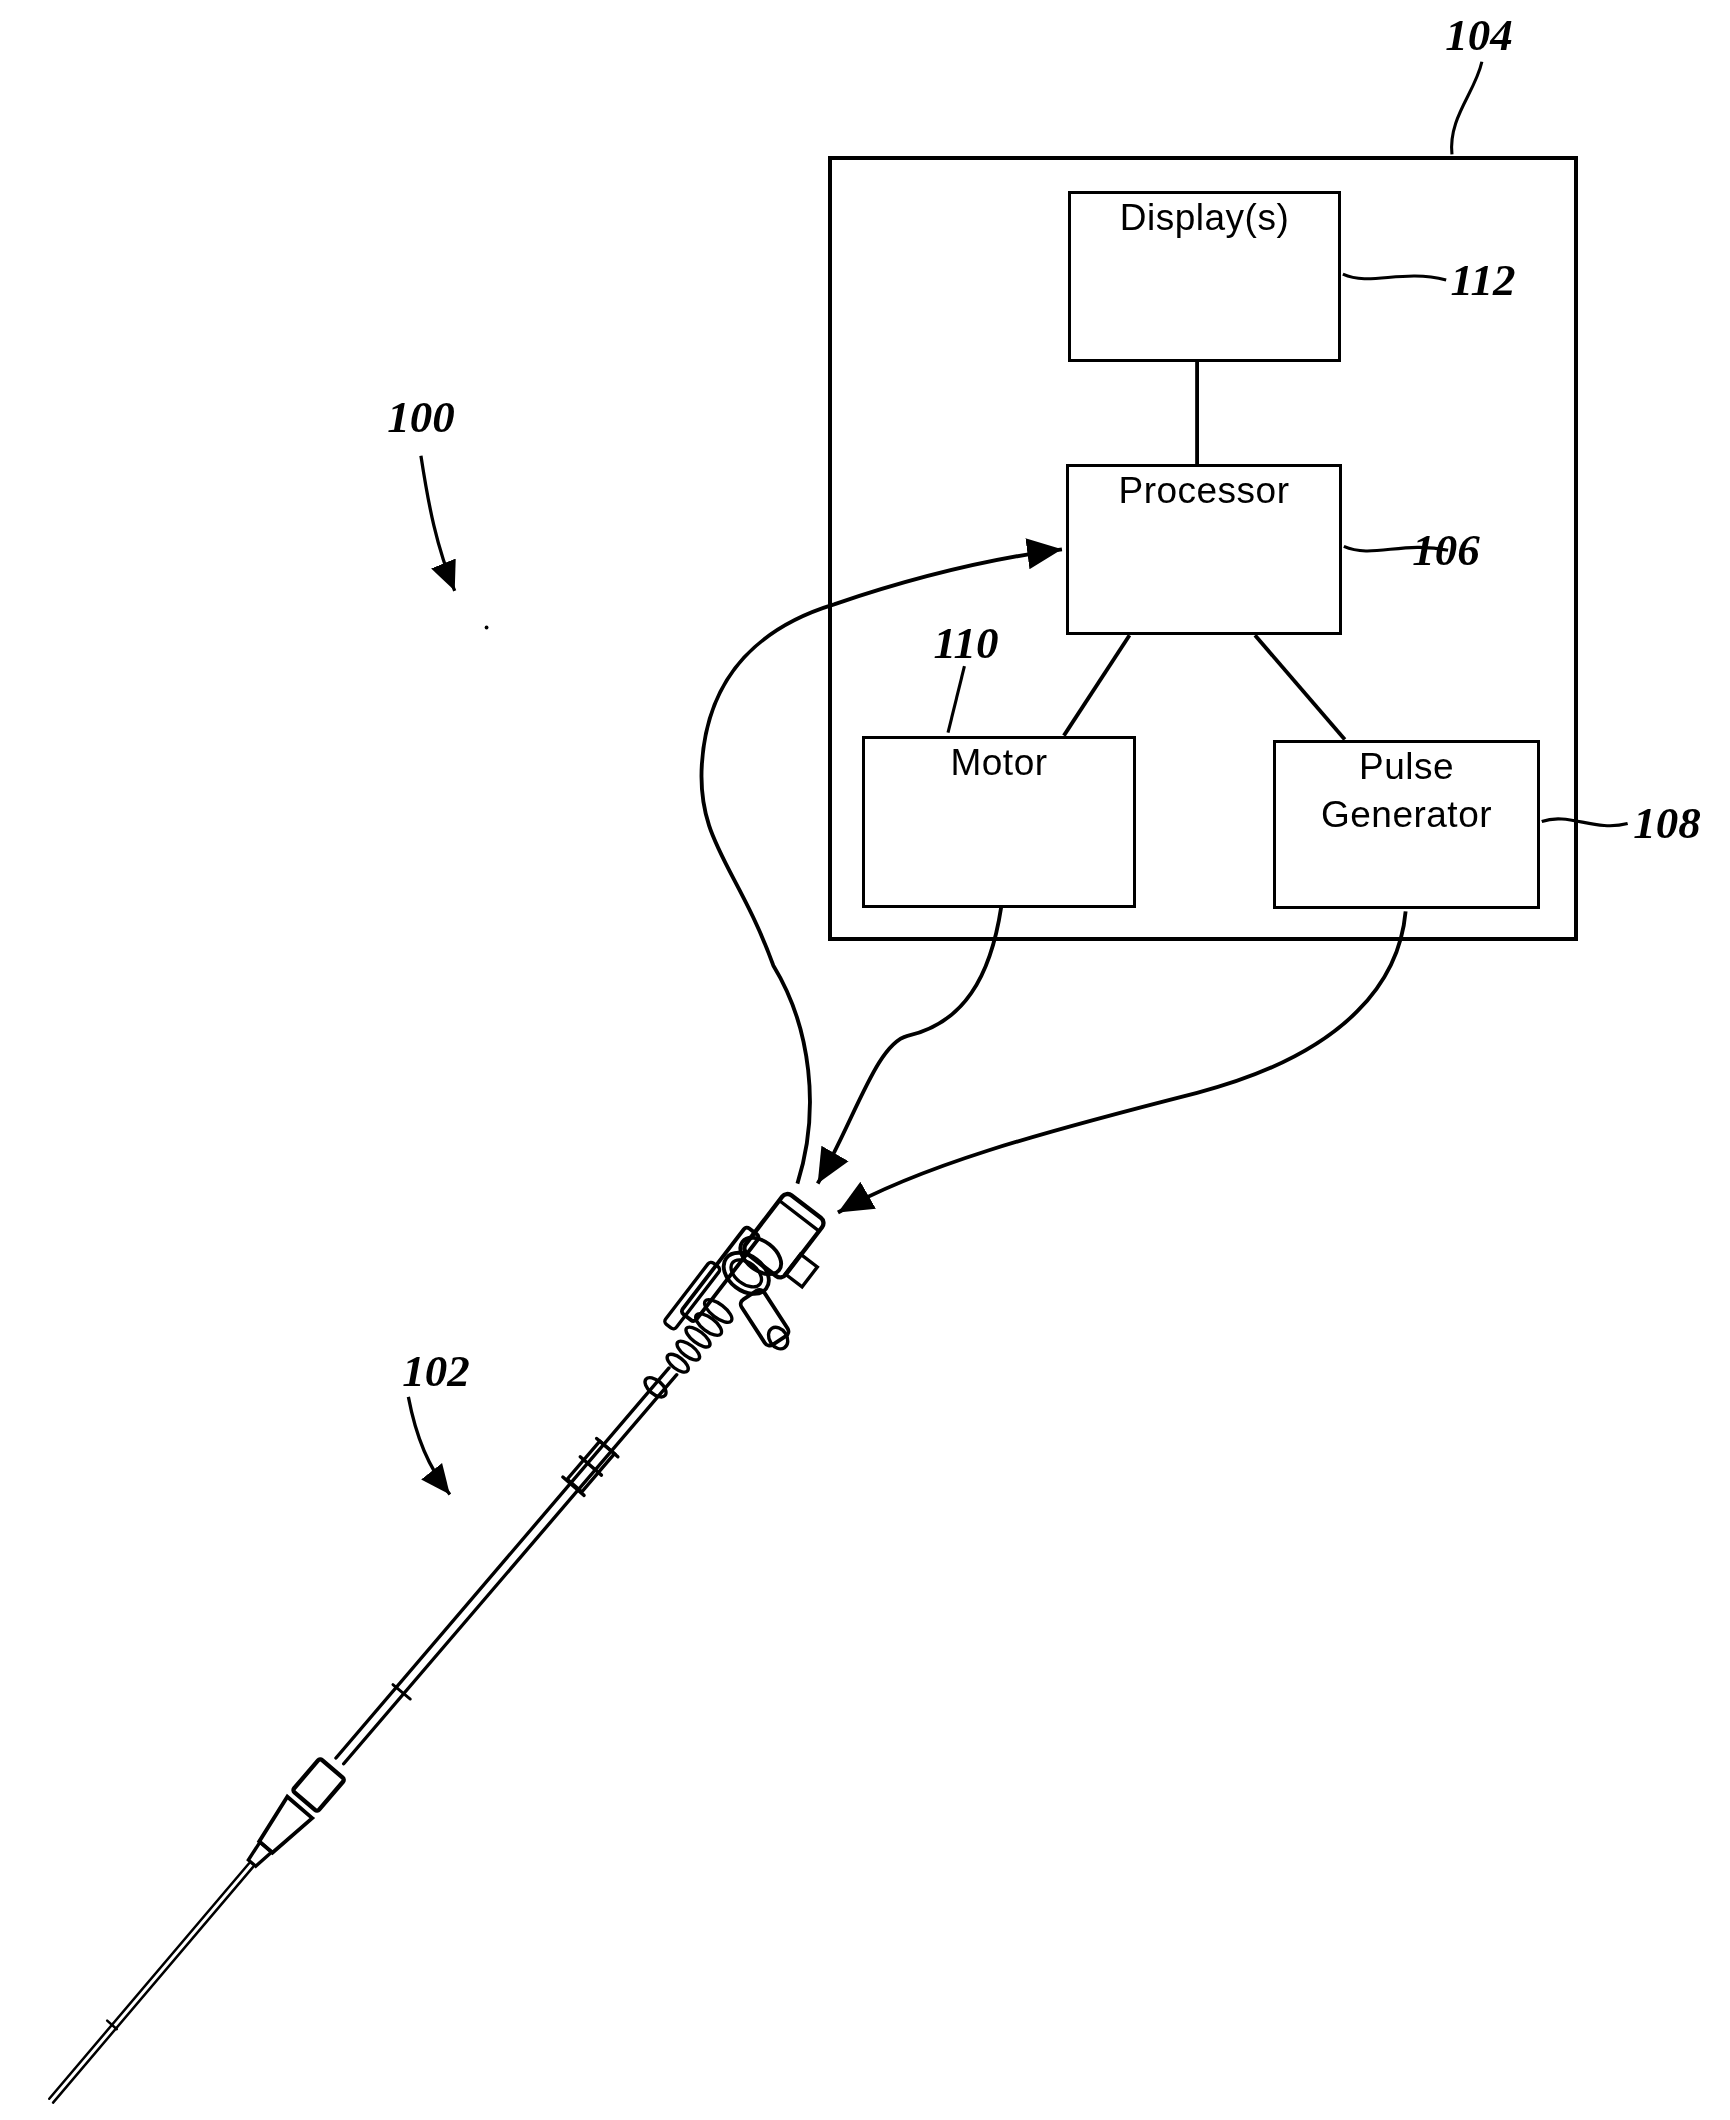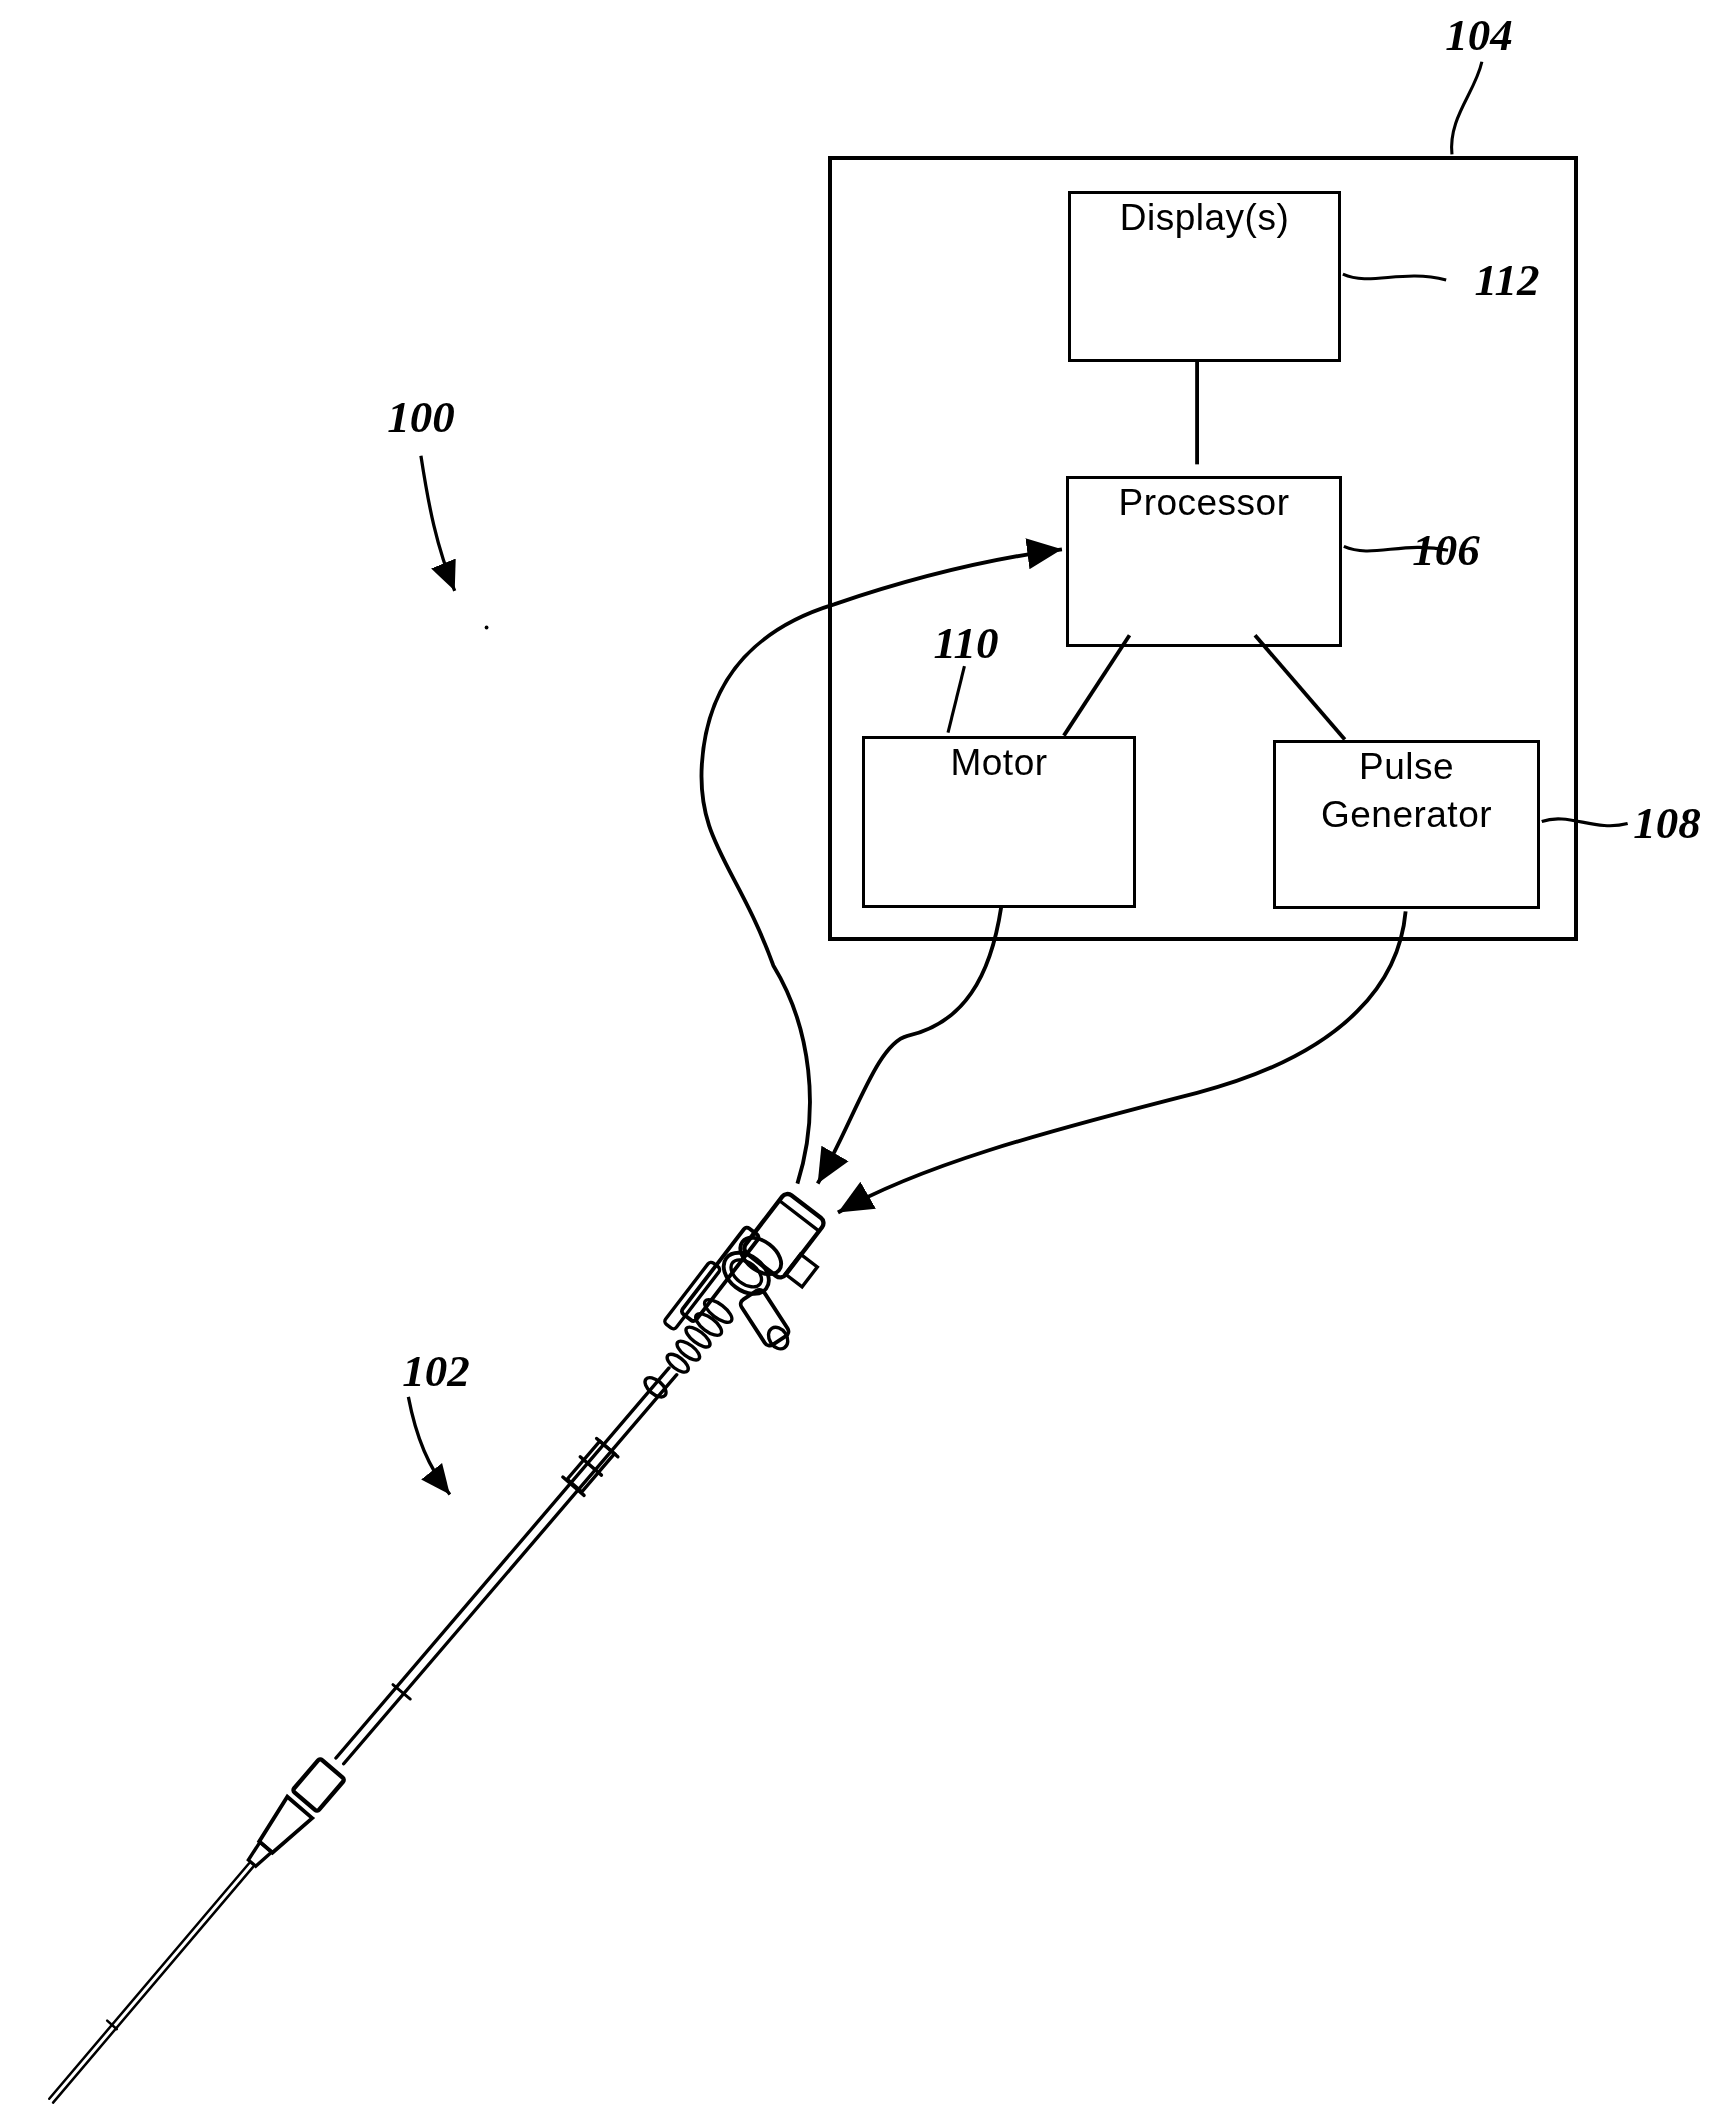--- a/index.html
+++ b/index.html
@@ -135,34 +135,34 @@
 
     <circle cx="504" cy="650" r="2" fill="#000" stroke="none"></circle>
   </svg>
 
   <div class="box outer" style="left:828px; top:156px; width:750px; height:785px;"></div>
 
   <div class="box" style="left:1068px; top:191px; width:273px; height:171px;">
     <span class="blocklabel">Display(s)</span>
   </div>
 
-  <div class="box" style="left:1066px; top:464px; width:276px; height:171px;margin-top:12px;">
+  <div class="box" style="left:1066px; top:464px; width:276px; height:171px;">
     <span class="blocklabel">Processor</span>
   </div>
 
   <div class="box" style="left:1273px; top:740px; width:267px; height:169px;">
     <span class="blocklabel wrap">Pulse Generator</span>
   </div>
 
   <div class="box" style="left:862px; top:736px; width:274px; height:172px;">
     <span class="blocklabel">Motor</span>
   </div>
 
   <div class="ref" style="left:1479px; top:35px;">104</div>
-  <div class="ref" style="left:1483px; top:280px;margin-left:24px;">112</div>
+  <div class="ref" style="left:1483px; top:280px;">112</div>
   <div class="ref" style="left:1446px; top:550px;">106</div>
   <div class="ref" style="left:966px; top:643px;">110</div>
   <div class="ref" style="left:1667px; top:823px;">108</div>
   <div class="ref" style="left:421px; top:417px;">100</div>
   <div class="ref" style="left:436px; top:1371px;">102</div>
 
 </div>
 
 
 </body></html>

